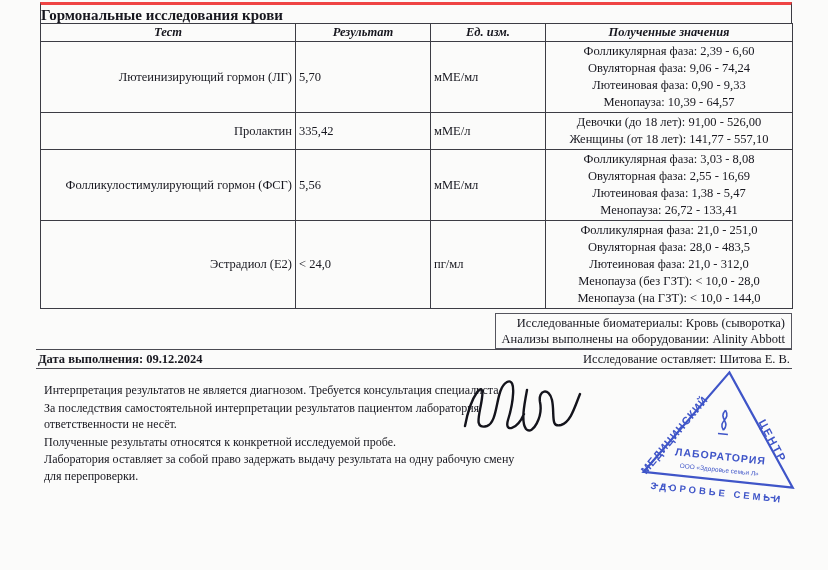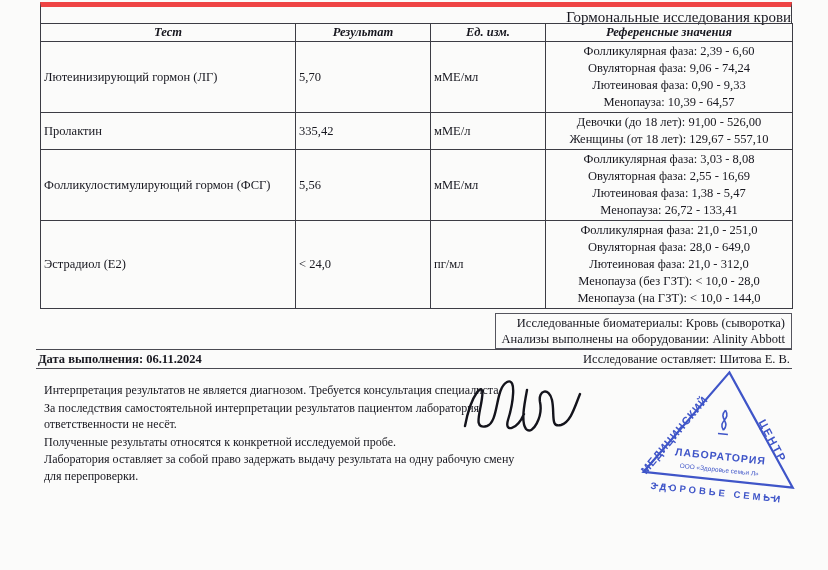--- a/index.html
+++ b/index.html
@@ -3,35 +3,35 @@
 <meta charset="utf-8">
 <style>
   html,body{margin:0;padding:0;background:#f7f7f5;}
   .page{
     position:relative;width:828px;height:570px;overflow:hidden;
     background:#fbfbfa;color:#17171f;
     font-family:"Liberation Serif", serif;
   }
   .title{
     position:absolute;left:40px;top:2px;width:752px;height:21px;
-    text-align:right;font-weight:normal;font-size:15px;line-height:21px;
-    border-top:5px solid #ef4444;border-left:1px solid #3c3c44;border-right:1px solid #3c3c44;
+    text-align:left;font-weight:bold;font-size:15px;line-height:21px;
+    border-top:3px solid #ef4444;border-left:1px solid #3c3c44;border-right:1px solid #3c3c44;
     box-sizing:border-box;
   }
   table.results{
     position:absolute;left:40px;top:23px;width:752px;
     border-collapse:collapse;table-layout:fixed;
   }
   table.results th, table.results td{
     border:1px solid #3c3c44;font-size:12.5px;vertical-align:middle;
     padding:1px 3px;box-sizing:border-box;
   }
   table.results th{font-style:italic;font-weight:bold;text-align:center;height:17px;}
   col.c-test{width:255px;} col.c-res{width:135px;} col.c-unit{width:115px;} col.c-ref{width:247px;}
-  td.test-cell{text-align:left;padding-left:8px;}
+  td.test-cell{text-align:right;padding-left:8px;}
   td.center{text-align:left;}
   td.refs-cell{padding:2px 2px;}
   .ref-line{line-height:17px;text-align:center;font-size:12.5px;white-space:nowrap;}
   .biobox{
     position:absolute;right:36px;top:313px;
     border:1px solid #55555e;padding:1px 6px;text-align:right;
     font-size:12.5px;line-height:16px;background:transparent;
   }
   .daterow{
     position:absolute;left:36px;top:349px;width:756px;height:20px;
@@ -61,77 +61,77 @@
       <col class="c-test">
         <col class="c-res">
         <col class="c-unit">
         <col class="c-ref">
     </colgroup>
     <thead>
       <tr>
         <th>Тест</th>
         <th>Результат</th>
         <th>Ед. изм.</th>
-        <th>Референсные значения</th>
+        <th>Полученные значения</th>
       </tr>
     </thead>
     <tbody>
       <tr>
         <td class="test-cell">Лютеинизирующий гормон (ЛГ)</td>
         <td class="center">5,70</td>
         <td class="center">мМЕ/мл</td>
         <td class="refs-cell">
             <div class="ref-line">Фолликулярная фаза: 2,39 - 6,60</div>
             <div class="ref-line">Овуляторная фаза: 9,06 - 74,24</div>
             <div class="ref-line">Лютеиновая фаза: 0,90 - 9,33</div>
             <div class="ref-line">Менопауза: 10,39 - 64,57</div>
           </td>
       </tr>
       <tr>
         <td class="test-cell">Пролактин</td>
         <td class="center">335,42</td>
         <td class="center">мМЕ/л</td>
         <td class="refs-cell">
             <div class="ref-line">Девочки (до 18 лет): 91,00 - 526,00</div>
-            <div class="ref-line">Женщины (от 18 лет): 129,67 - 557,10</div>
+            <div class="ref-line">Женщины (от 18 лет): 141,77 - 557,10</div>
           </td>
       </tr>
       <tr>
         <td class="test-cell">Фолликулостимулирующий гормон (ФСГ)</td>
         <td class="center">5,56</td>
         <td class="center">мМЕ/мл</td>
         <td class="refs-cell">
             <div class="ref-line">Фолликулярная фаза: 3,03 - 8,08</div>
             <div class="ref-line">Овуляторная фаза: 2,55 - 16,69</div>
             <div class="ref-line">Лютеиновая фаза: 1,38 - 5,47</div>
             <div class="ref-line">Менопауза: 26,72 - 133,41</div>
           </td>
       </tr>
       <tr>
         <td class="test-cell">Эстрадиол (Е2)</td>
         <td class="center">&lt; 24,0</td>
         <td class="center">пг/мл</td>
         <td class="refs-cell">
             <div class="ref-line">Фолликулярная фаза: 21,0 - 251,0</div>
-            <div class="ref-line">Овуляторная фаза: 28,0 - 649,0</div>
+            <div class="ref-line">Овуляторная фаза: 28,0 - 483,5</div>
             <div class="ref-line">Лютеиновая фаза: 21,0 - 312,0</div>
             <div class="ref-line">Менопауза (без ГЗТ): &lt; 10,0 - 28,0</div>
             <div class="ref-line">Менопауза (на ГЗТ): &lt; 10,0 - 144,0</div>
           </td>
       </tr>
     </tbody>
   </table>
 
   <div class="biobox">
     <div>Исследованные биоматериалы: Кровь (сыворотка)</div>
     <div>Анализы выполнены на оборудовании: Alinity Abbott</div>
   </div>
 
   <div class="daterow">
-    <span class="left">Дата выполнения: 06.11.2024</span>
+    <span class="left">Дата выполнения: 09.12.2024</span>
     <span>Исследование оставляет: Шитова Е. В.</span>
   </div>
 
   <div class="disclaimer">
       <div class="disc-line">Интерпретация результатов не является диагнозом. Требуется консультация специалиста.</div>
       <div class="disc-line">За последствия самостоятельной интерпретации результатов пациентом лаборатория ответственности не несёт.</div>
       <div class="disc-line">Полученные результаты относятся к конкретной исследуемой пробе.</div>
       <div class="disc-line">Лаборатория оставляет за собой право задержать выдачу результата на одну рабочую смену для перепроверки.</div>
     </div>
 

